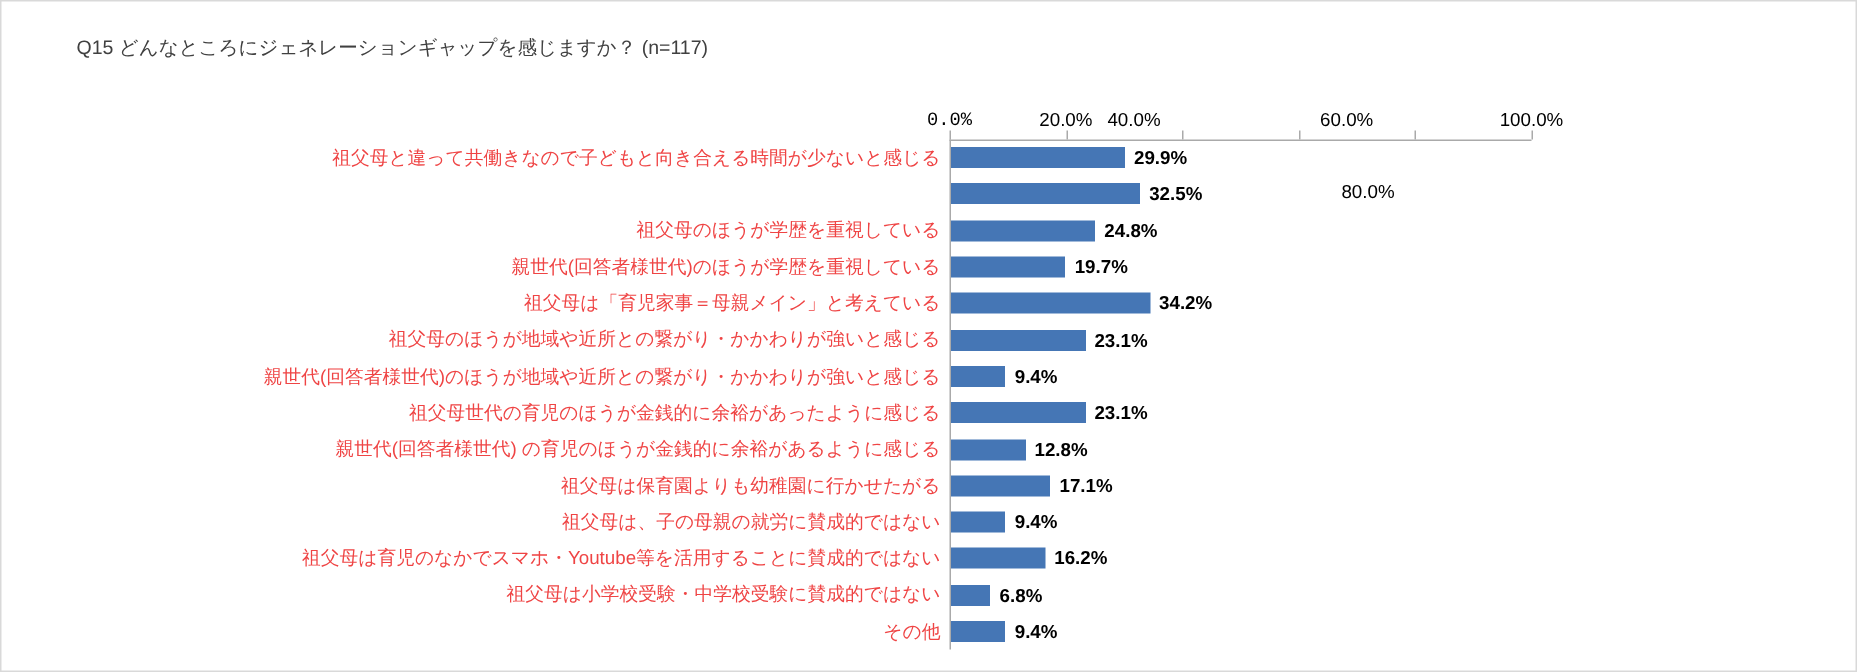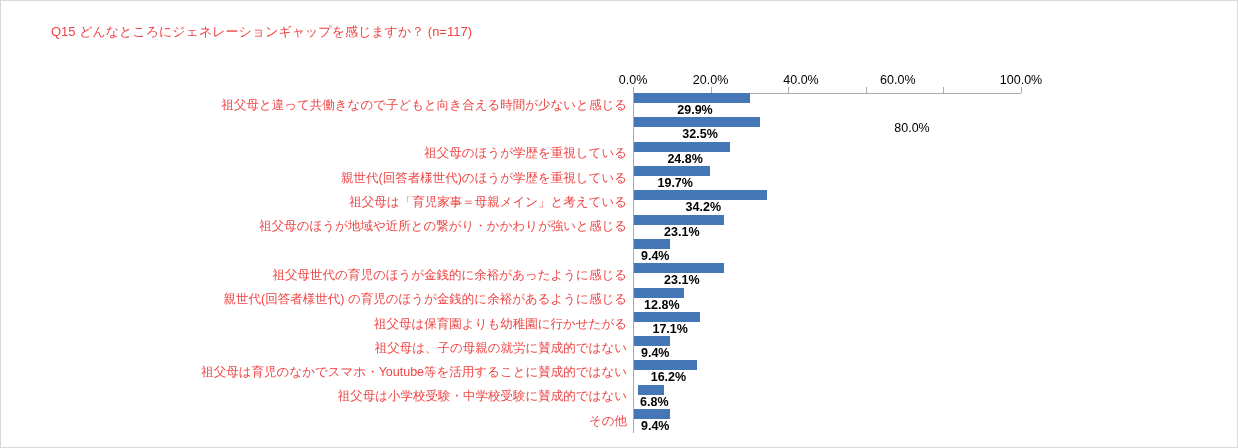--- a/index.html
+++ b/index.html
@@ -17,21 +17,21 @@
     background: #ffffff;
     border: 1px solid #d9d9d9;
     box-sizing: border-box;
     overflow: hidden;
   }
   #title {
     position: absolute;
     left: 50px;
     top: 22px;
     font-size: 13px;
-    color: #ef4444;
+    color: #404040;
     white-space: nowrap;
   }
 
   
   #plot {
     position: absolute;
     left: 632px;
     top: 92px;
     width: 388px;
     height: 340px;
@@ -83,21 +83,20 @@
     text-align: right;
     white-space: nowrap;
     line-height: 1;
   }
   .bar-wrap {
     position: absolute;
     left: 633px;
     height: 24px;
     display: flex;
     align-items: center;
-    flex-direction: column;
   }
   .bar {
     height: 14px;
     background: #4576b5;
   }
   .bar-value {
     font-size: 12.5px;
     color: #000000;
     margin-left: 6px;
     white-space: nowrap;
@@ -152,20 +151,21 @@
         </div>
       </div>
       <div class="row">
         <div class="row-label">祖父母のほうが地域や近所との繋がり・かかわりが強いと感じる</div>
         <div class="bar-wrap">
           <div class="bar" style="width: 89.628px; background: rgb(69, 118, 181);"></div>
           <div class="bar-value">23.1%</div>
         </div>
       </div>
       <div class="row">
+        <div class="row-label">親世代(回答者様世代)のほうが地域や近所との繋がり・かかわりが強いと感じる</div>
         <div class="bar-wrap">
           <div class="bar" style="width: 36.472px; background: rgb(69, 118, 181);"></div>
           <div class="bar-value">9.4%</div>
         </div>
       </div>
       <div class="row">
         <div class="row-label">祖父母世代の育児のほうが金銭的に余裕があったように感じる</div>
         <div class="bar-wrap">
           <div class="bar" style="width: 89.628px; background: rgb(69, 118, 181);"></div>
           <div class="bar-value">23.1%</div>
@@ -208,25 +208,25 @@
       </div>
       <div class="row">
         <div class="row-label">その他</div>
         <div class="bar-wrap">
           <div class="bar" style="width: 36.472px; background: rgb(69, 118, 181);"></div>
           <div class="bar-value">9.4%</div>
         </div>
       </div>
     </div>
 
-<div class="tick-label" style="left: 632px;">0.0%</div>
+<div class="tick-label" style="left: 632px; font-family: Liberation Mono, monospace;">0.0%</div>
     <div class="tick-mark" style="left: 632px;"></div>
     <div class="tick-label" style="left: 709.6px;">20.0%</div>
     <div class="tick-mark" style="left: 709.6px;"></div>
-    <div class="tick-label" style="left: 800px;">40.0%</div>
+    <div class="tick-label" style="left: 755px;">40.0%</div>
     <div class="tick-mark" style="left: 787.2px;"></div>
     <div class="tick-label" style="left: 864.8px; margin-left: 32px;">60.0%</div>
     <div class="tick-mark" style="left: 864.8px;"></div>
     <div class="tick-label" style="left: 911px; margin-top: 48px;">80.0%</div>
     <div class="tick-mark" style="left: 942.4px;"></div>
     <div class="tick-label" style="left: 1020px;">100.0%</div>
     <div class="tick-mark" style="left: 1020px;"></div>
   </div>
 
 </body></html>

